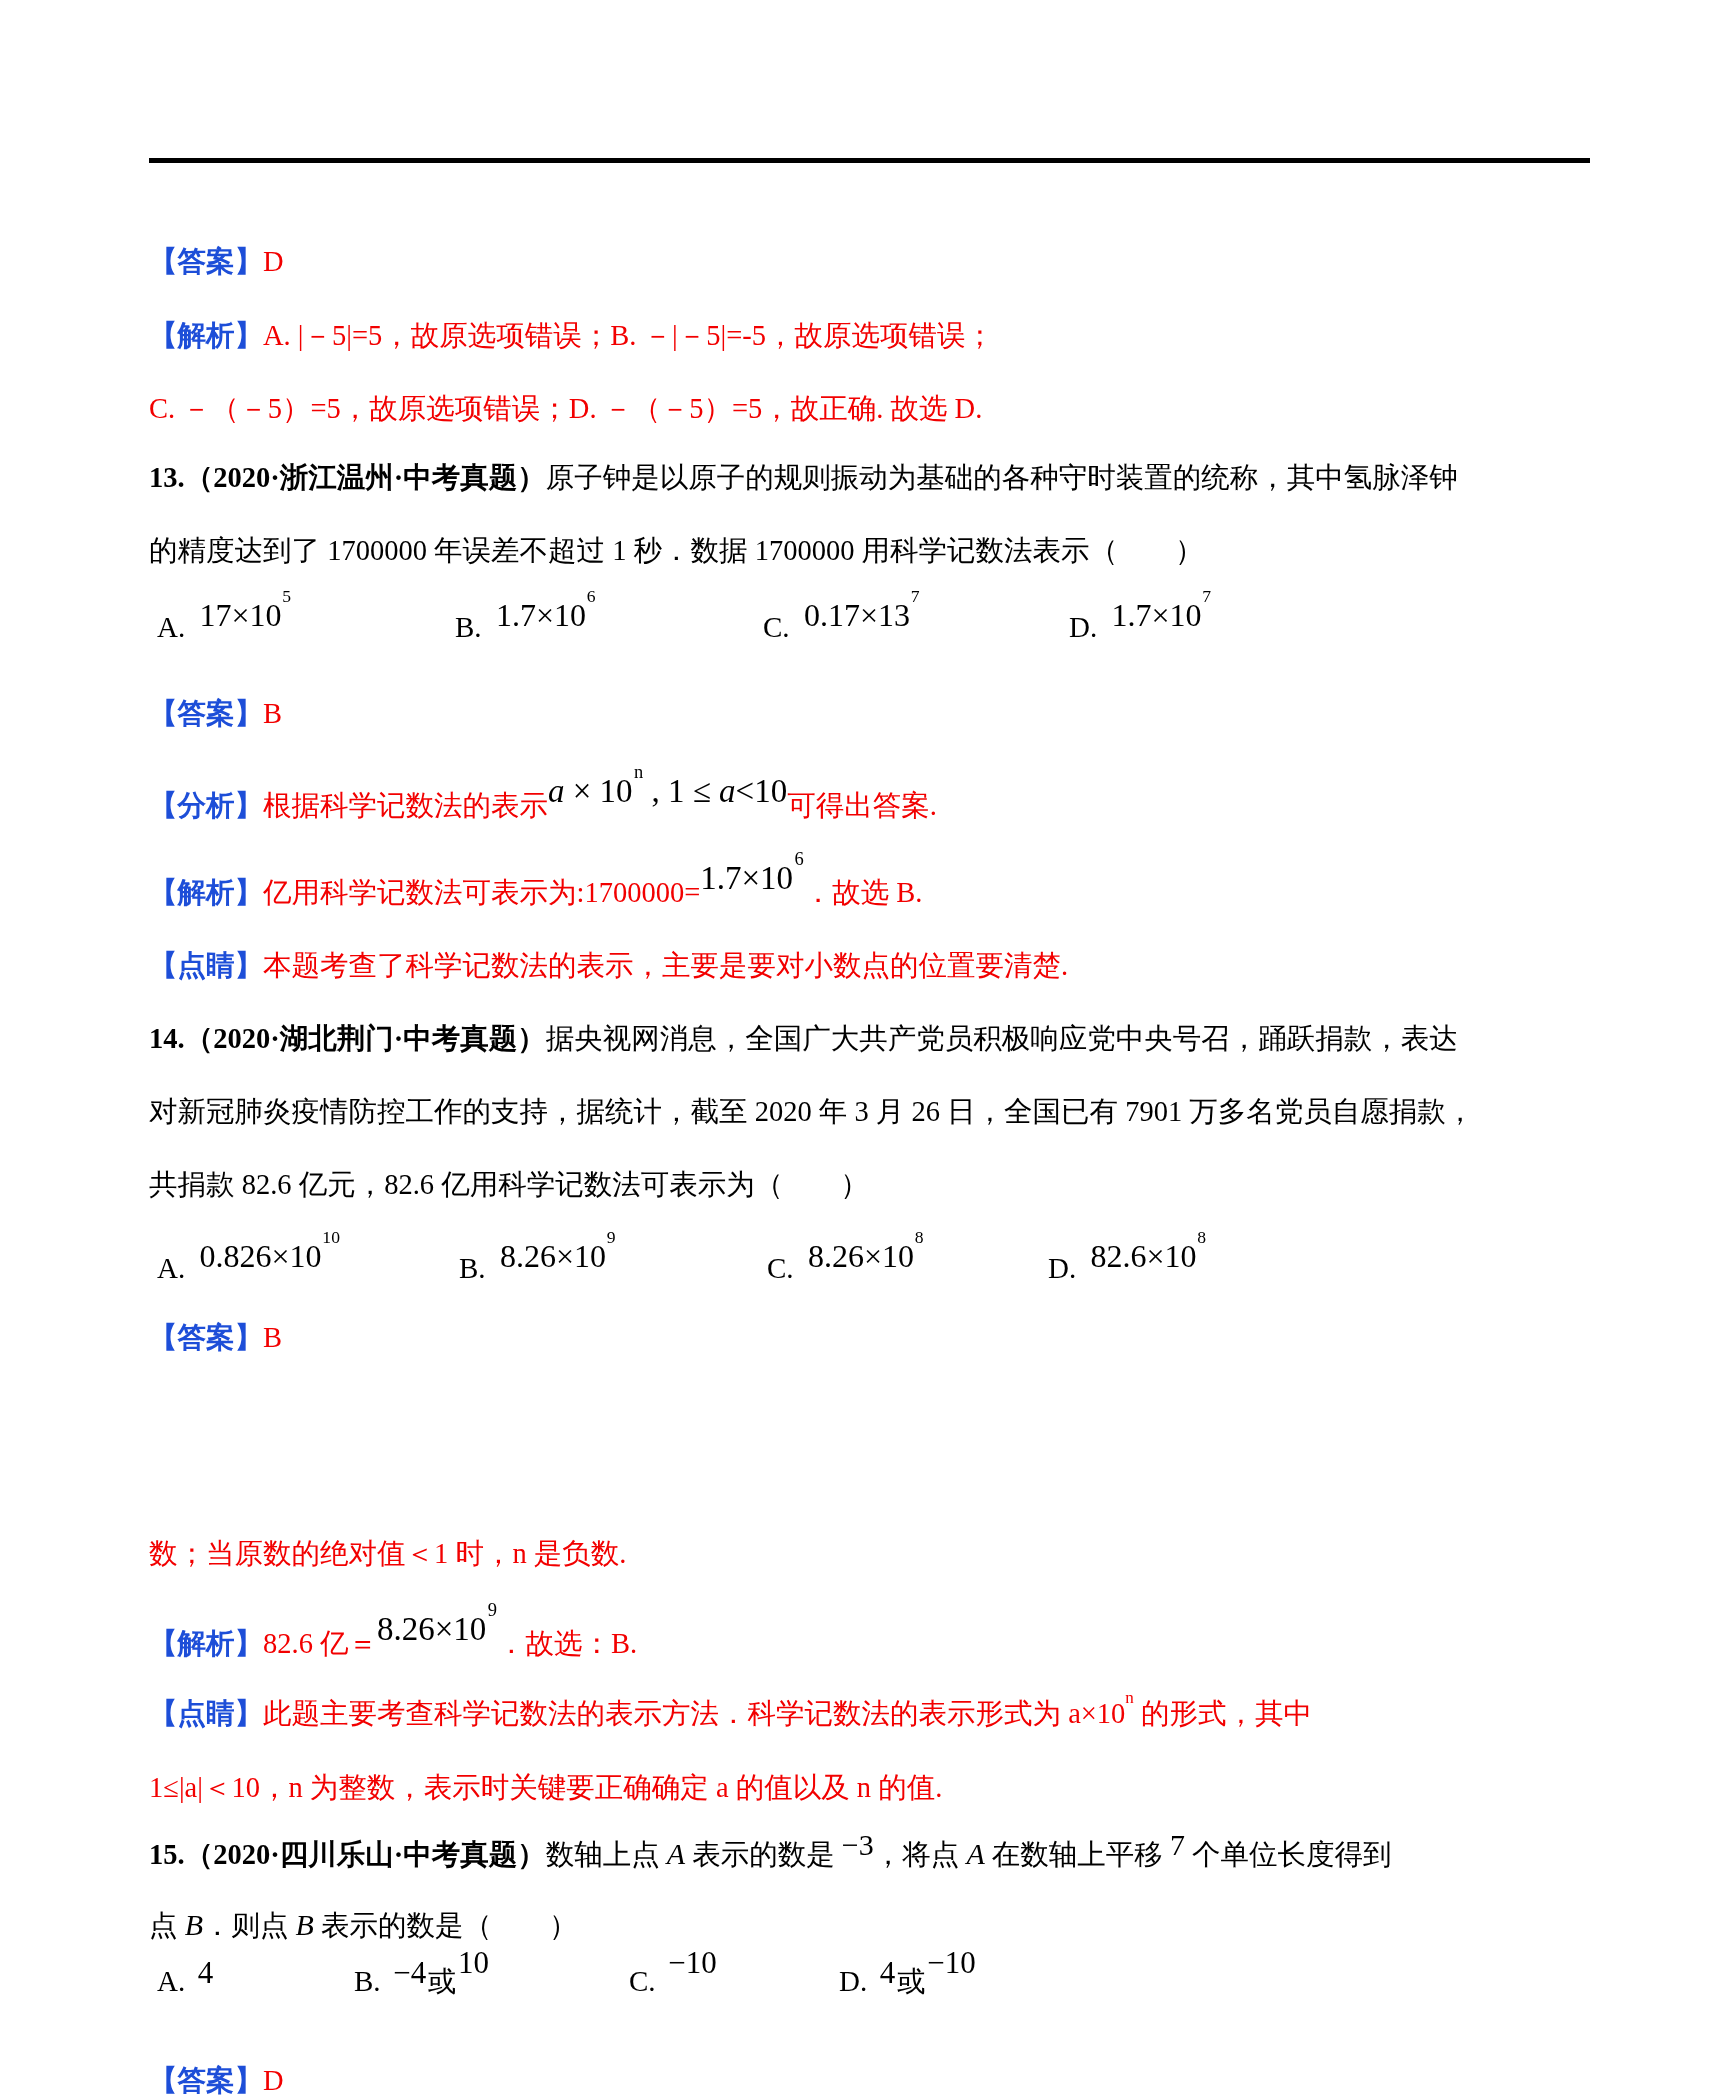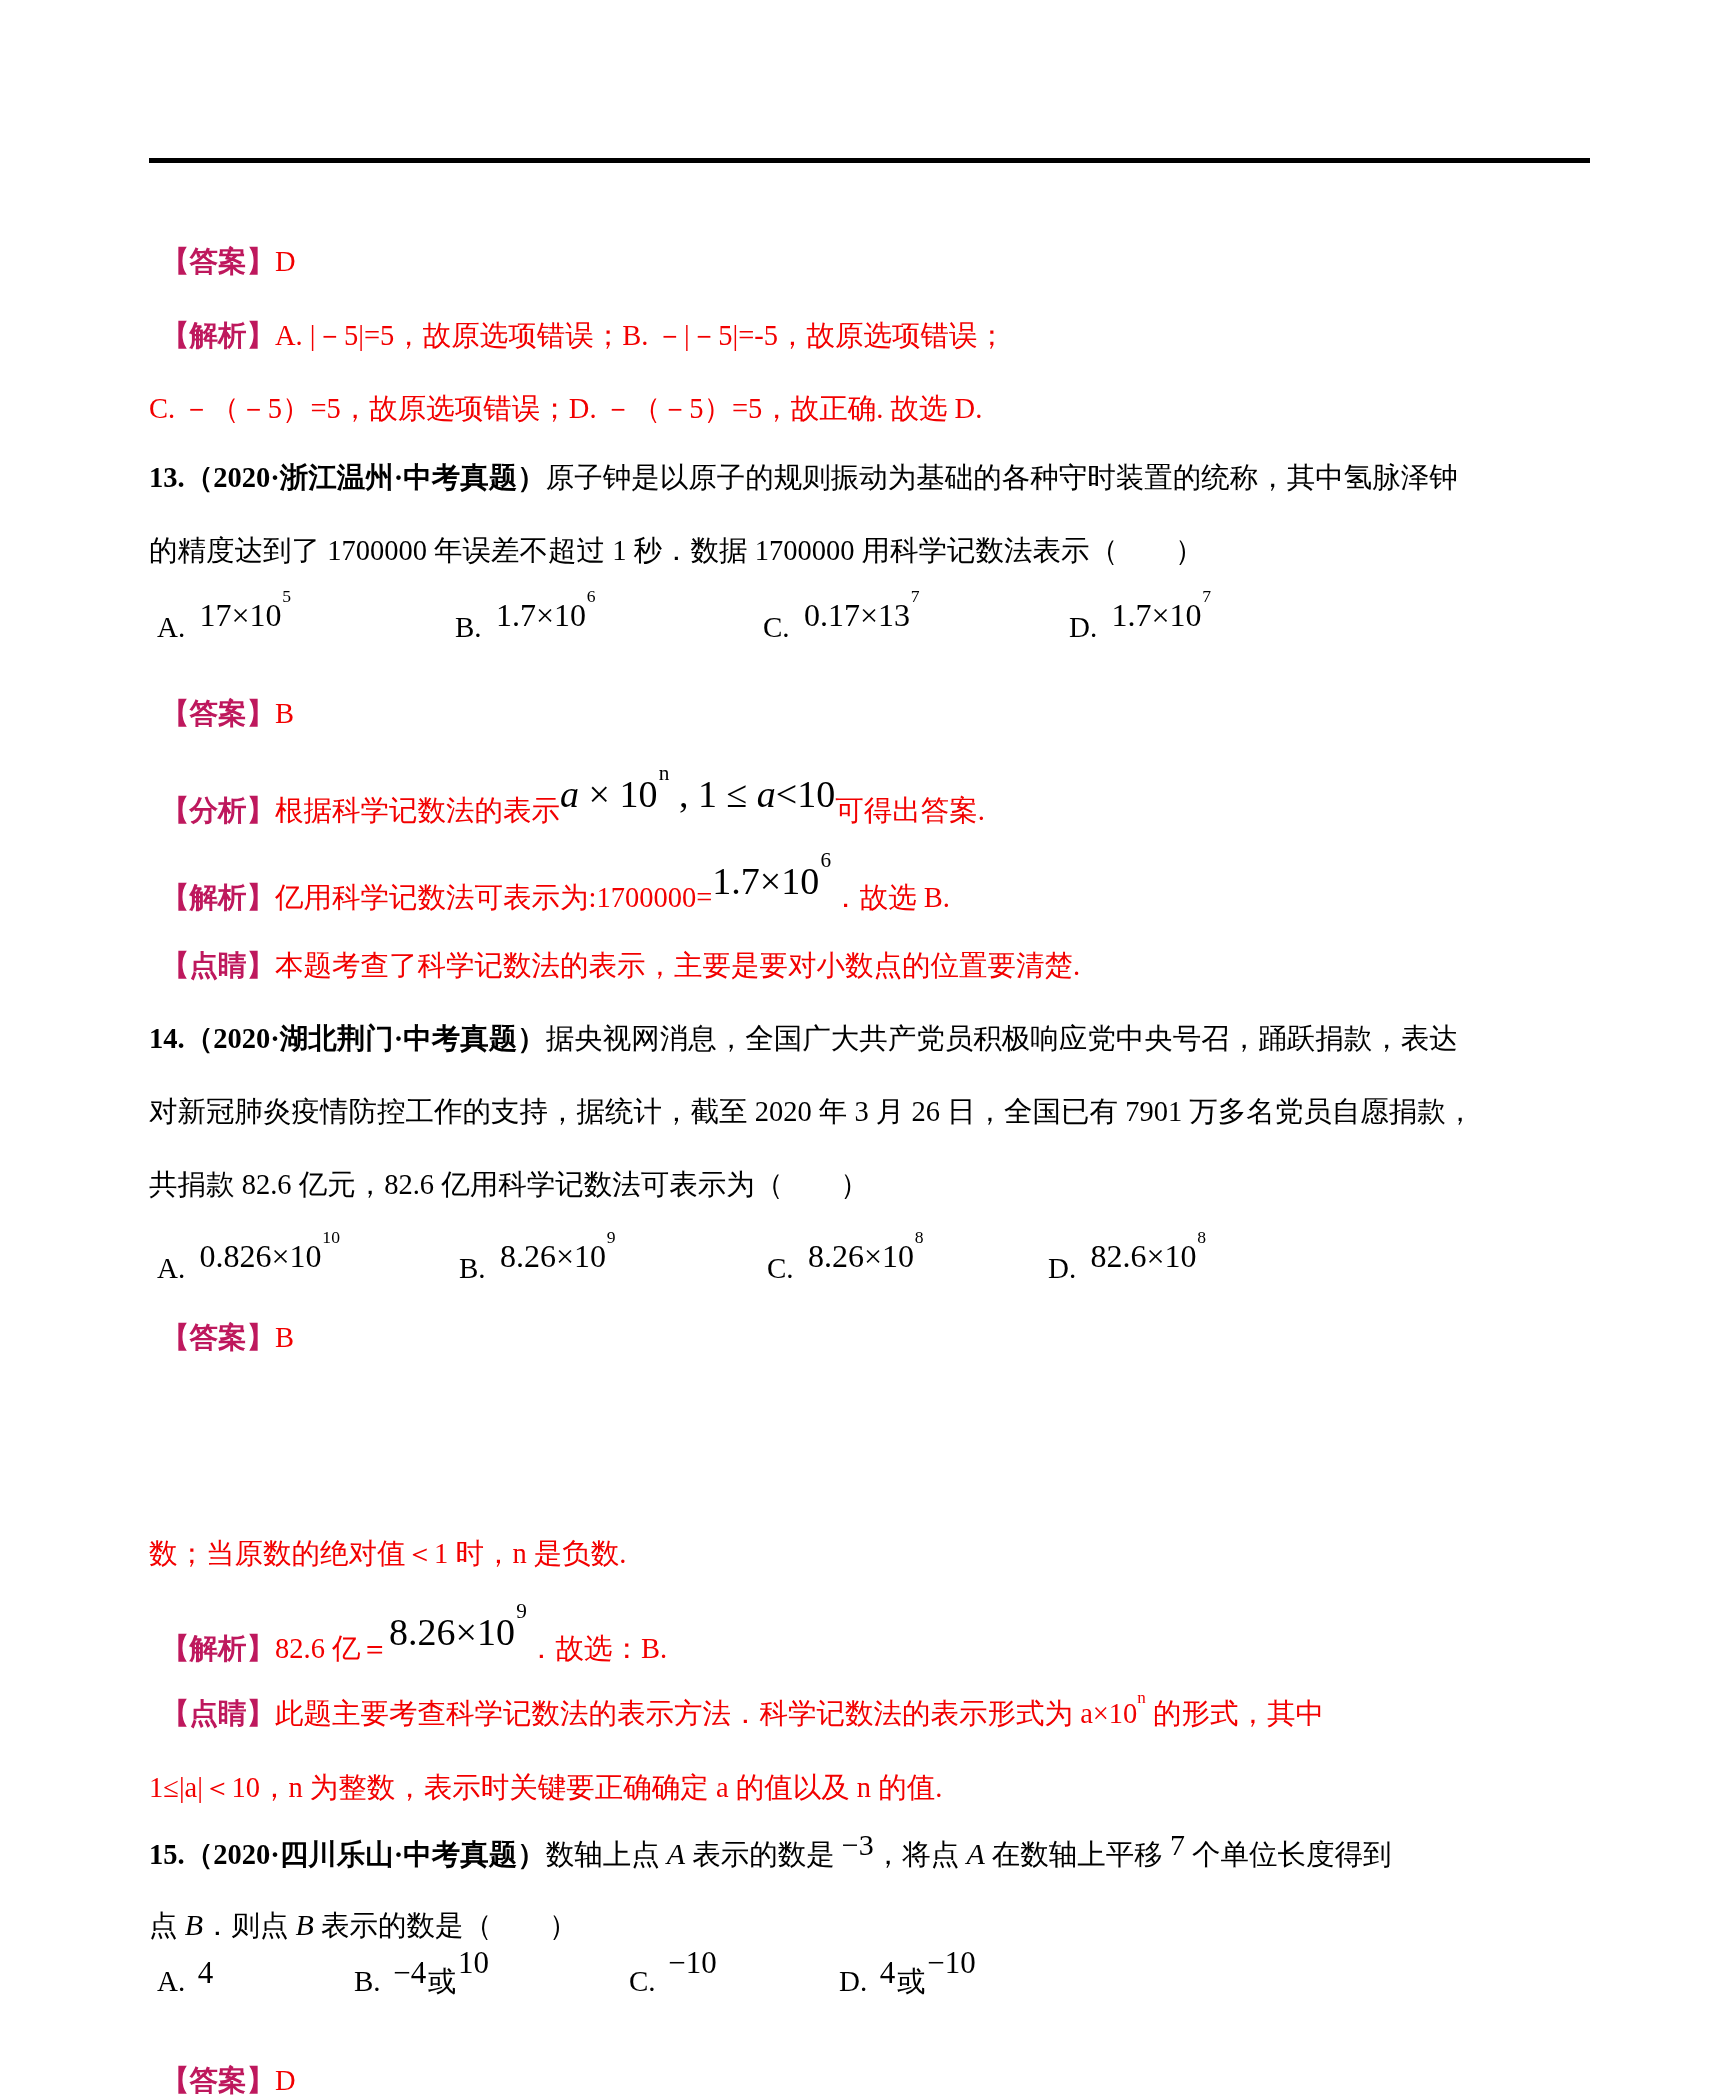--- a/index.html
+++ b/index.html
@@ -5,24 +5,24 @@
   html,body{margin:0;padding:0;}
   body{
     width:1735px;height:2453px;background:#ffffff;position:relative;
     font-family:"Liberation Serif","DejaVu Serif",serif;color:#000;
     overflow:hidden;
   }
   .sheet{position:absolute;inset:0;background:#fff;}
   .rule{position:absolute;left:149px;top:158px;width:1441px;height:4.6px;background:#000;}
   .line{position:absolute;left:149px;white-space:nowrap;font-size:28.5px;line-height:1.22;}
   .red{color:#f20000;}
-  .tag{color:#be185d;font-weight:700;margin-left:12px;}
+  .tag{color:#1d4ed8;font-weight:700;}
   .b{font-weight:700;}
   
-  .fx{color:#000;font-size:38px;position:relative;top:-12.6px;}
+  .fx{color:#000;font-size:33px;position:relative;top:-12.6px;}
   .fx i{font-style:italic;}
   .fx sup{font-size:0.56em;position:relative;top:-0.62em;margin-left:1.3px;line-height:0;}
   .fxs{color:#000;font-size:30px;position:relative;top:-8.4px;}
   .rsup{font-size:0.6em;position:relative;top:-0.55em;line-height:0;}
   .mv{font-style:italic;font-size:30px;}
   
   .optrow{position:absolute;left:149px;width:1510px;font-size:29px;line-height:1.2;}
   .opt{position:absolute;top:0;white-space:nowrap;}
   .olabel{font-size:29px;}
   .oval{font-size:32px;position:relative;top:-11px;margin-left:14.3px;}

